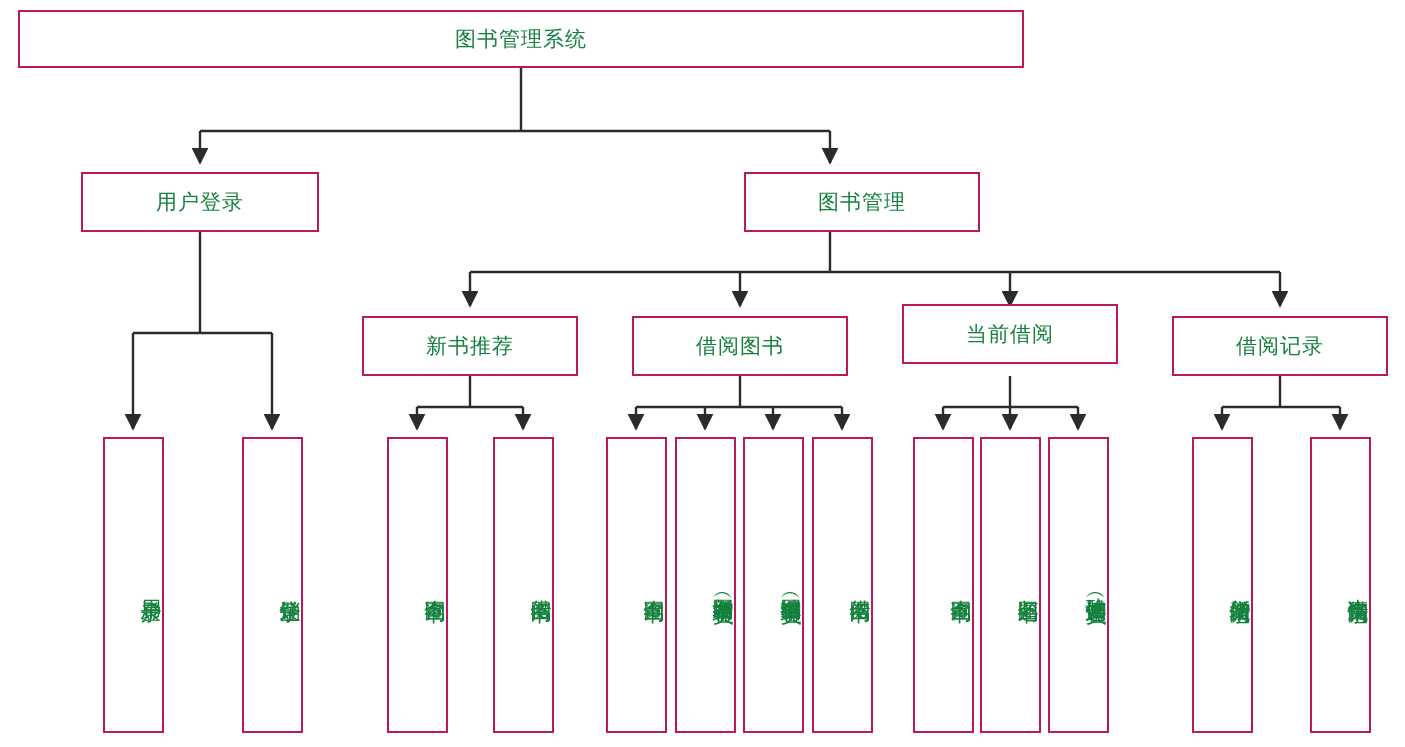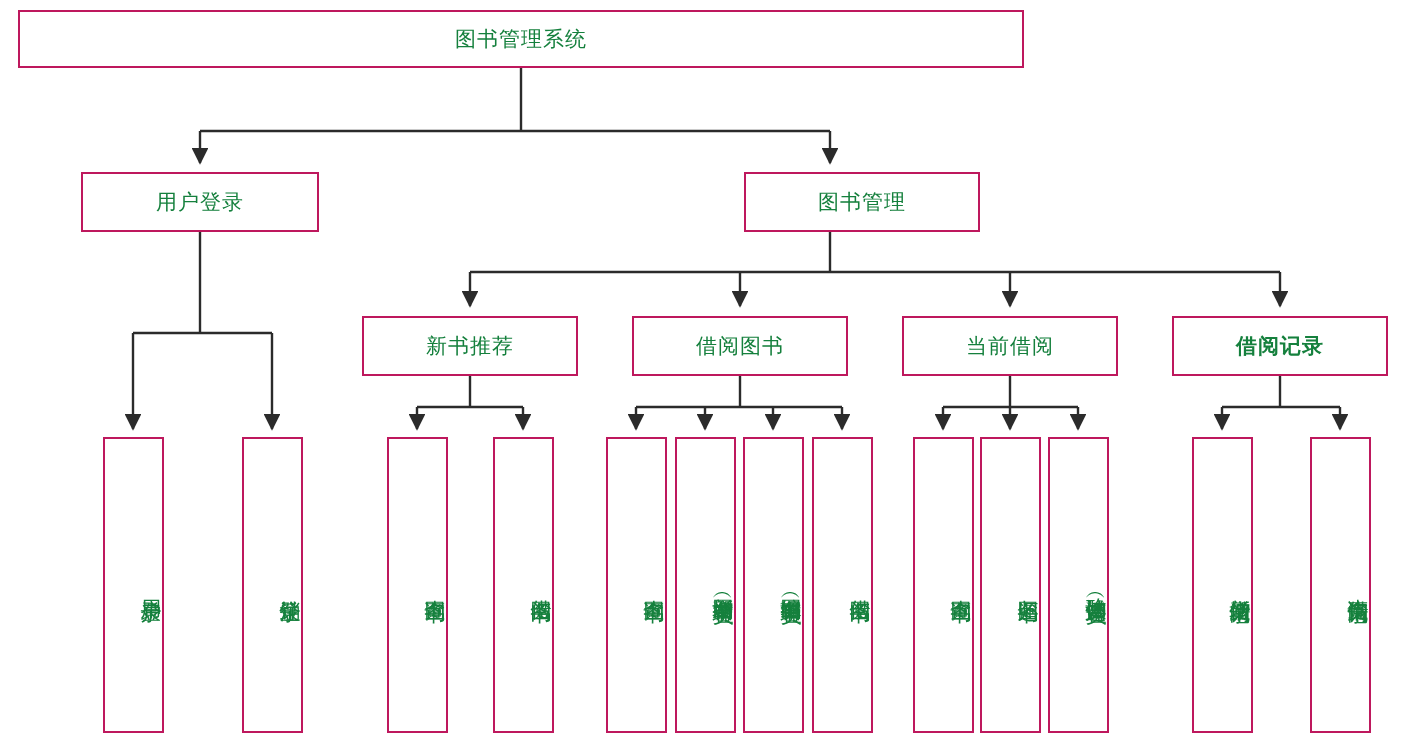--- a/index.html
+++ b/index.html
@@ -132,24 +132,24 @@
   <div class="node horiz" style="left:712px; top:172px; width:236px; height:60px;margin-left:32px;">
     <span>图书管理</span>
   </div>
 
   <div class="node horiz" style="left:362px; top:316px; width:216px; height:60px;">
     <span>新书推荐</span>
   </div>
   <div class="node horiz" style="left:632px; top:316px; width:216px; height:60px;">
     <span>借阅图书</span>
   </div>
-  <div class="node horiz" style="left:902px; top:316px; width:216px; height:60px;">
+  <div class="node horiz" style="left:902px; top:304px; width:216px; height:60px;">
     <span>当前借阅</span>
   </div>
-  <div class="node horiz" style="left:1172px; top:316px; width:216px; height:60px;font-weight:bold;">
+  <div class="node horiz" style="left:1172px; top:316px; width:216px; height:60px;">
     <span>借阅记录</span>
   </div>
 
   <div class="node vert" style="left:103px; top:437px; width:61px; height:296px;">
     <span class="vlabel">用户登录</span>
   </div>
   <div class="node vert" style="left:242px; top:437px; width:61px; height:296px;">
     <span class="vlabel">注销登录</span>
   </div>
 

